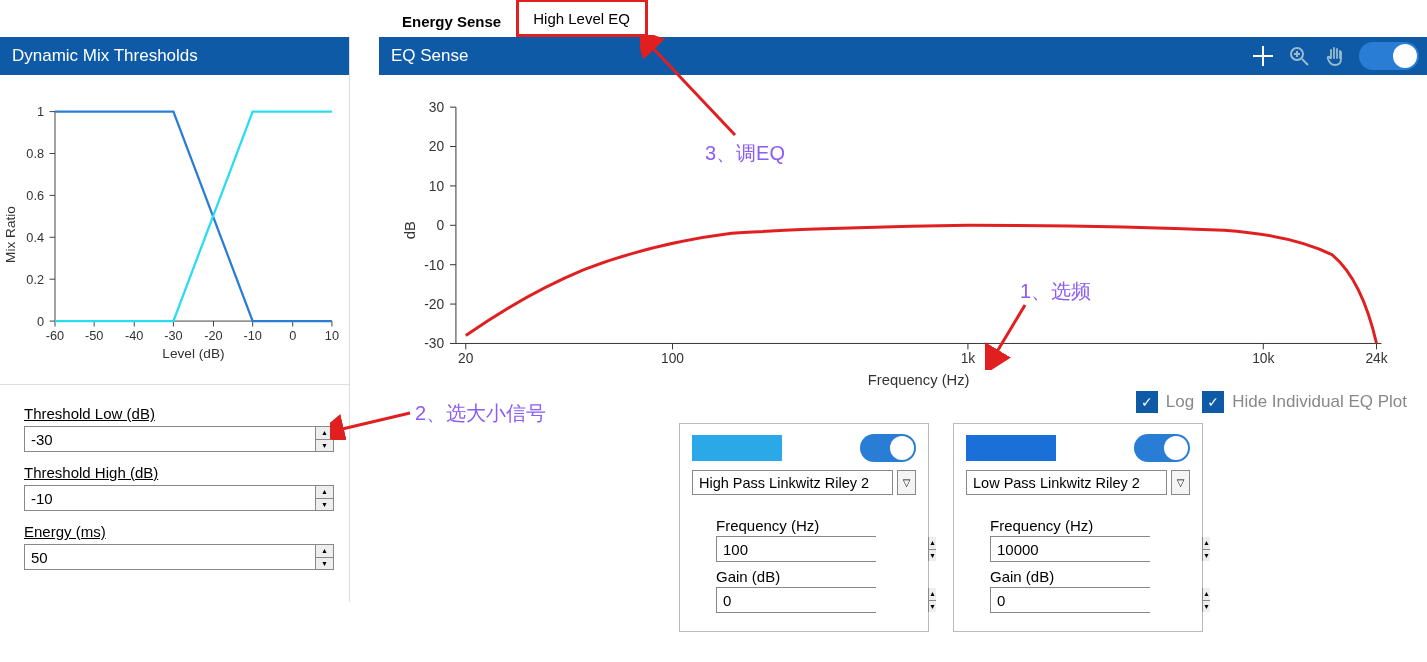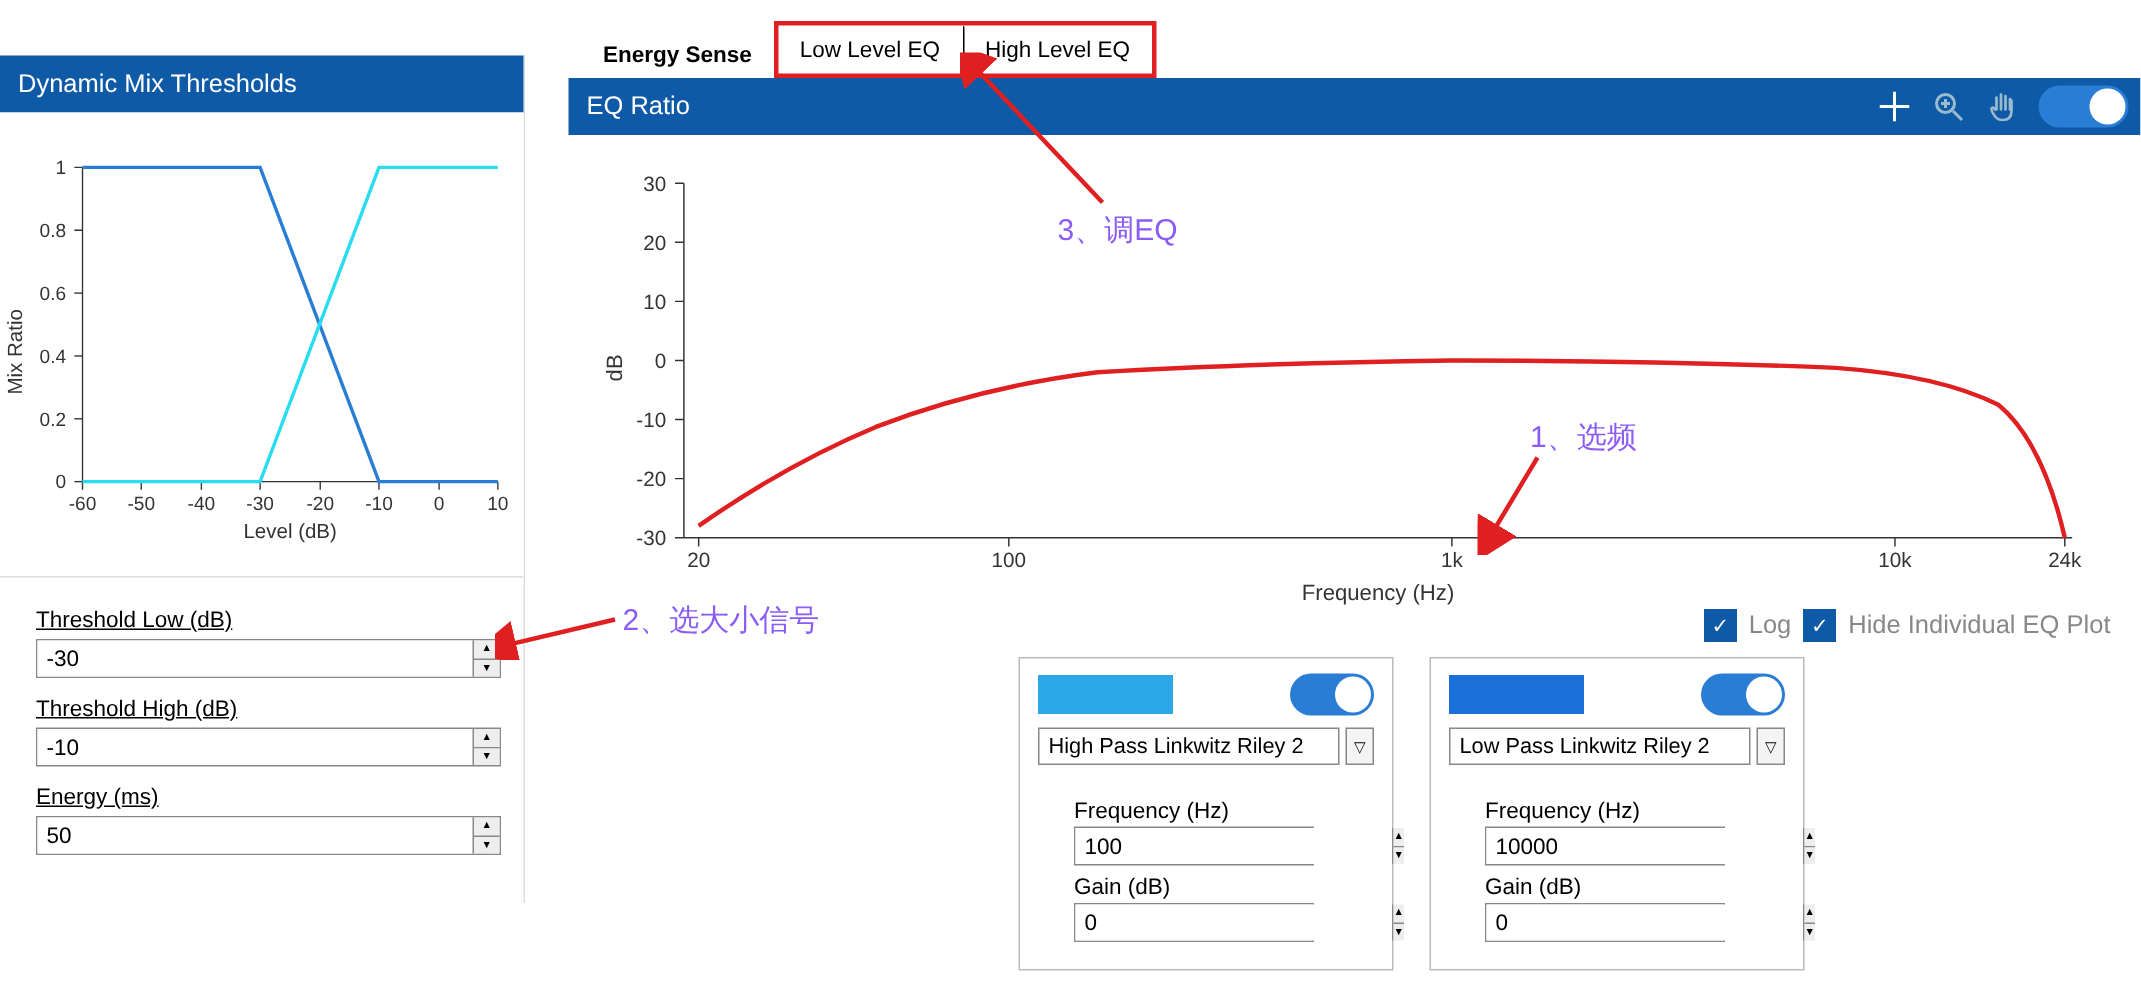--- a/index.html
+++ b/index.html
@@ -1,19 +1,19 @@
 <!DOCTYPE html>
 <html><head>
 <meta charset="utf-8">
 <style>
 * { box-sizing: border-box; margin: 0; padding: 0; font-family: "Segoe UI", Arial, sans-serif; }
 body { width: 1427px; height: 662px; background: #fff; overflow: hidden; position: relative; }
 
 .left-panel { position: absolute; left: 0; top: 37px; width: 350px; border-right: 1px solid #ddd; }
-.right-panel { position: absolute; left: 379px; top: 15px; right: 0; }
+.right-panel { position: absolute; left: 379px; top: 0; right: 0; }
 
 .tabs { height: 37px; display: flex; align-items: flex-end; padding-left: 8px; }
 .tab { padding: 7px 14px; font-size: 15px; border: 1px solid transparent; border-bottom: none; cursor: pointer; }
 .tab.active { font-weight: 600; }
 .tab-box { display: inline-flex; border: 3px solid #e02020; margin-left: 0; }
 .tab-box .tab { border-left: 1px solid #000000; }
 .tab-box .tab:first-child { border-left: none; }
 
 .blue-bar { background: #0e5aa7; color: #fff; height: 38px; display: flex; align-items: center; padding: 0 12px; font-size: 17px; position: relative; }
 .blue-bar.left { background: #0e5aa7; }
@@ -143,27 +143,26 @@
           </div>
       </div>
     </div>
   </div>
 </div>
 
 <div class="right-panel">
   <div class="tabs">
     <div class="tab active">Energy Sense</div>
     <div class="tab-box">
-      <div class="tab">Low Level EQ</div>
       <div class="tab">High Level EQ</div>
     </div>
   </div>
 
   <div class="blue-bar">
-    <span>EQ Ratio</span>
+    <span>EQ Sense</span>
     <div class="toolbar-icons">
       <div class="ico">
           <svg width="20" height="20" viewBox="0 0 20 20">
             <line x1="10" y1="0" x2="10" y2="20" stroke="#fff" stroke-width="2"></line>
             <line x1="0" y1="10" x2="20" y2="10" stroke="#fff" stroke-width="2"></line>
           </svg>
         </div>
       <div class="ico">
           <svg width="20" height="20" viewBox="0 0 20 20">
             <circle cx="8" cy="8" r="6" fill="none" stroke="#9bc" stroke-width="2"></circle>

